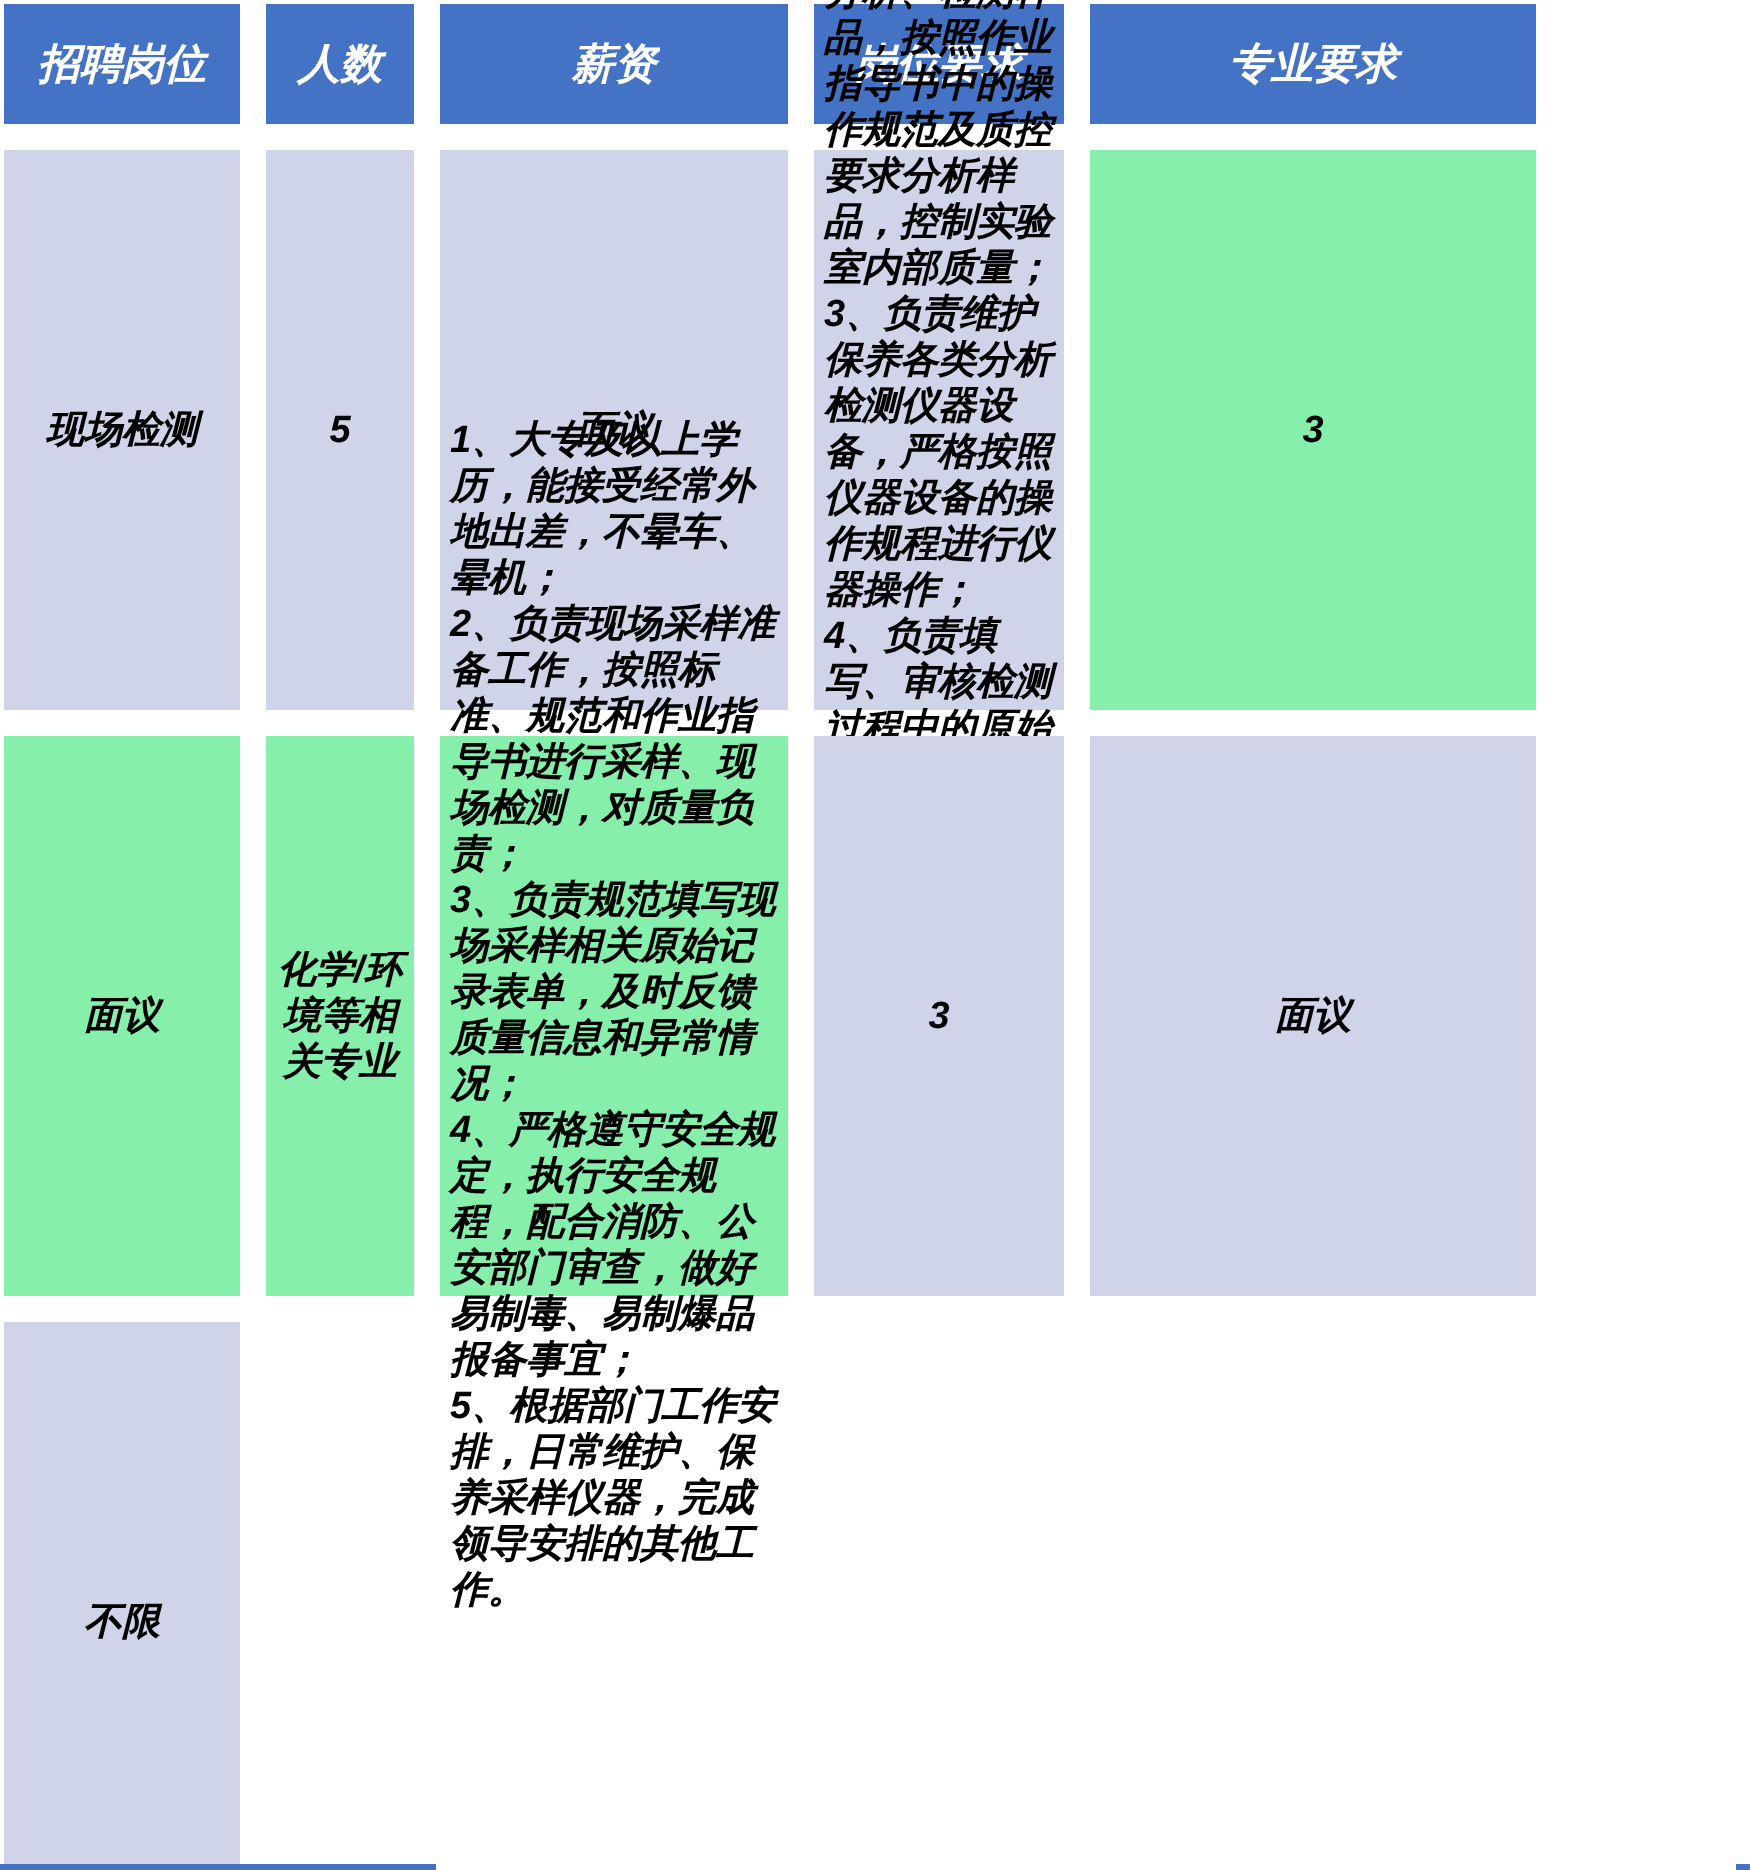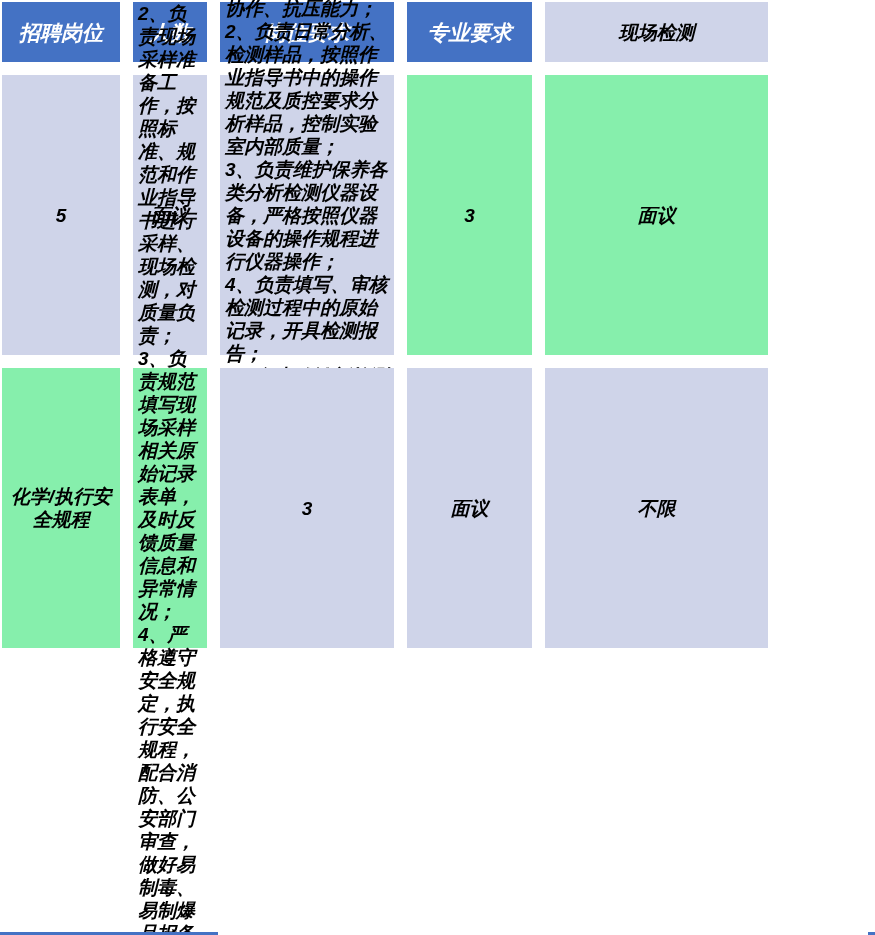--- a/index.html
+++ b/index.html
@@ -60,35 +60,36 @@
   .peek-left { left: 0; width: 218px; }
   .peek-right { right: 0; width: 7px; }
 </style>
 </head>
 <body>
 
 <div class="table">
 
   <div class="cell header">招聘岗位</div>
   <div class="cell header">人数</div>
+  <div class="cell header">薪资</div>
   <div class="cell header">岗位要求</div>
   <div class="cell header">专业要求</div>
 
   <div class="cell band-a">现场检测</div>
   <div class="cell band-a">5</div>
   <div class="cell band-a">面议</div>
   <div class="cell band-a req">1、本科及以上学历，有良好的团队协作、抗压能力；
 2、负责日常分析、检测样品，按照作业指导书中的操作规范及质控要求分析样品，控制实验室内部质量；
 3、负责维护保养各类分析检测仪器设备，严格按照仪器设备的操作规程进行仪器操作；
 4、负责填写、审核检测过程中的原始记录，开具检测报告；
 5、负责确认新检测方法、修改作业指导书等相关工作，完成领导布置的其他工作。</div>
 
   <div class="cell band-b">3</div>
   <div class="cell band-b">面议</div>
-  <div class="cell band-b">化学/执行安全规程</div>
+  <div class="cell band-b">化学/环境等相关专业</div>
   <div class="cell band-b req">1、大专及以上学历，能接受经常外地出差，不晕车、晕机；
 2、负责现场采样准备工作，按照标准、规范和作业指导书进行采样、现场检测，对质量负责；
 3、负责规范填写现场采样相关原始记录表单，及时反馈质量信息和异常情况；
 4、严格遵守安全规定，执行安全规程，配合消防、公安部门审查，做好易制毒、易制爆品报备事宜；
 5、根据部门工作安排，日常维护、保养采样仪器，完成领导安排的其他工作。</div>
 
   <div class="cell band-a">3</div>
   <div class="cell band-a">面议</div>
   <div class="cell band-a">不限</div>
 

